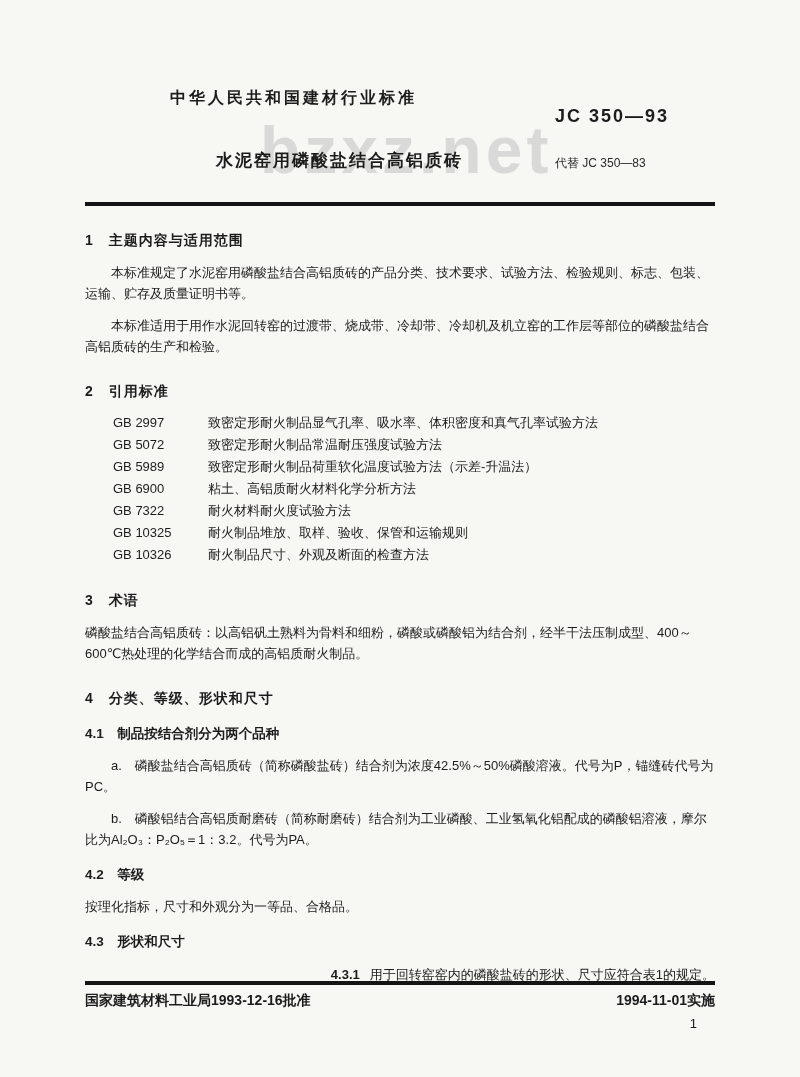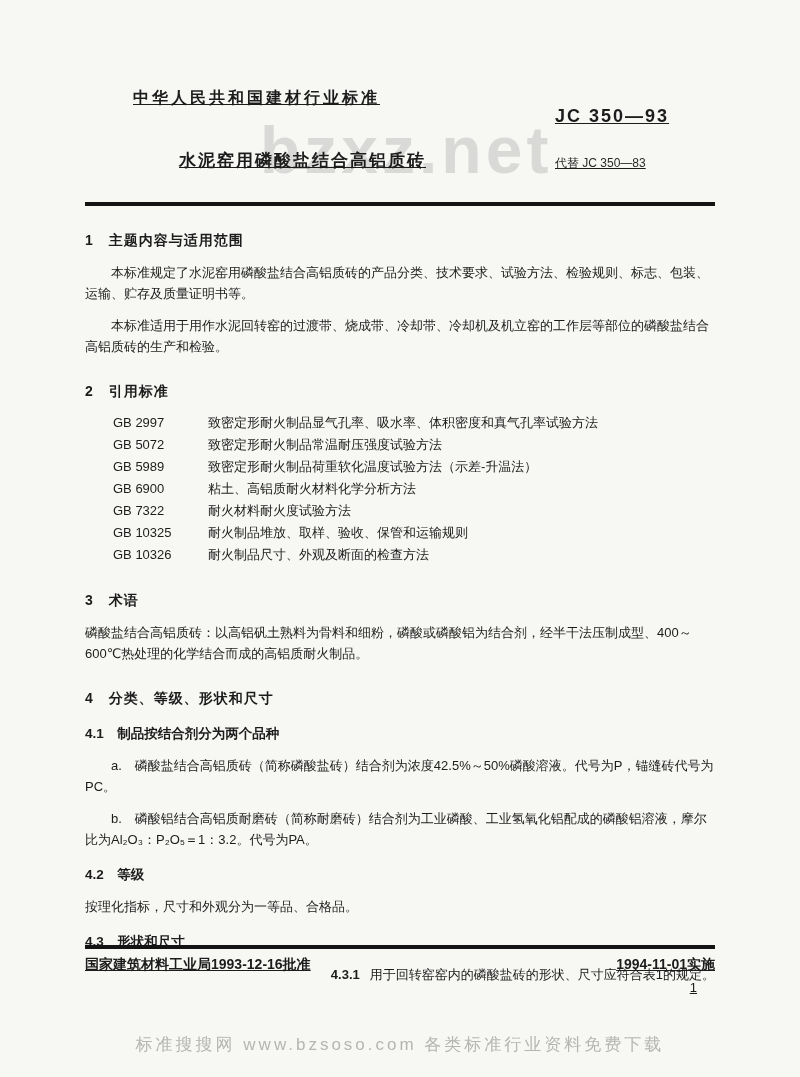--- a/index.html
+++ b/index.html
@@ -12,21 +12,21 @@
     position: relative;
     width: 800px;
     height: 1077px;
     margin: 0 auto;
     background: #f7f7f4;
     color: #1c1c1c;
     overflow: hidden;
     box-sizing: border-box;
   }
   
-  .header { position: relative; z-index: 1; padding: 88px 85px 0 48px; text-decoration: underline; }
+  .header { position: relative; z-index: 1; padding: 88px 85px 0 85px; }
   .hdr-row1 { display: flex; justify-content: space-between; align-items: flex-start; padding-left: 85px; }
   .std-label { font-size: 16px; font-weight: bold; letter-spacing: 3px; }
   .std-code { width: 160px; font-size: 18px; font-weight: bold; letter-spacing: 2px; padding-top: 18px; }
   .hdr-row2 { display: flex; justify-content: space-between; align-items: flex-start; padding-left: 95px; margin-top: 22px; }
   .doc-title { font-size: 17px; font-weight: bold; letter-spacing: 2px; margin-left: 36px; }
   .replaces { width: 160px; font-size: 12px; color: #2a2a2a; padding-top: 6px; }
   .rule { height: 4px; background: #141414; margin: 0 85px; }
   .top-rule { margin-top: 30px; }
   
   .wm-header {
@@ -45,21 +45,21 @@
   .para { margin: 11px 0 0 0; text-indent: 2em; }
   .para-flat { margin: 11px 0 0 0; text-indent: 0; }
   .ref-list { margin-top: 10px; padding-left: 28px; }
   .ref-row { display: flex; line-height: 22px; }
   .ref-code { width: 95px; flex: 0 0 95px; }
   .ref-name { flex: 1; }
   .sub-heading { font-size: 13.5px; font-weight: bold; margin: 14px 0 0 0; }
   .clause-line { margin: 12px 0 0 0; text-align: right; }
   .clause-num { font-weight: bold; margin-right: 10px; }
   
-  .footer { position: absolute; z-index: 1; left: 85px; right: 85px; top: 945px; text-decoration: underline; }
+  .footer { position: absolute; z-index: 1; left: 85px; right: 85px; top: 981px; }
   .footer-rule { height: 4px; background: #141414; }
   .footer-row { display: flex; justify-content: space-between; margin-top: 7px; font-size: 14px; font-weight: bold; }
   .page-num { text-align: right; padding-right: 18px; margin-top: 6px; font-size: 13px; font-weight: normal; }
 </style>
 </head>
 <body>
 
 <div class="page">
 
   <div class="wm-header">bzxz.net</div>
@@ -133,15 +133,14 @@
 
   <div class="footer">
     <div class="footer-rule"></div>
     <div class="footer-row">
       <span>国家建筑材料工业局1993-12-16批准</span>
       <span>1994-11-01实施</span>
     </div>
     <div class="page-num">1</div>
   </div>
 
-  <div class="wm-footer">标准搜搜网 www.bzsoso.com    各类标准行业资料免费下载</div>
 
 </div>
 
 </body></html>

